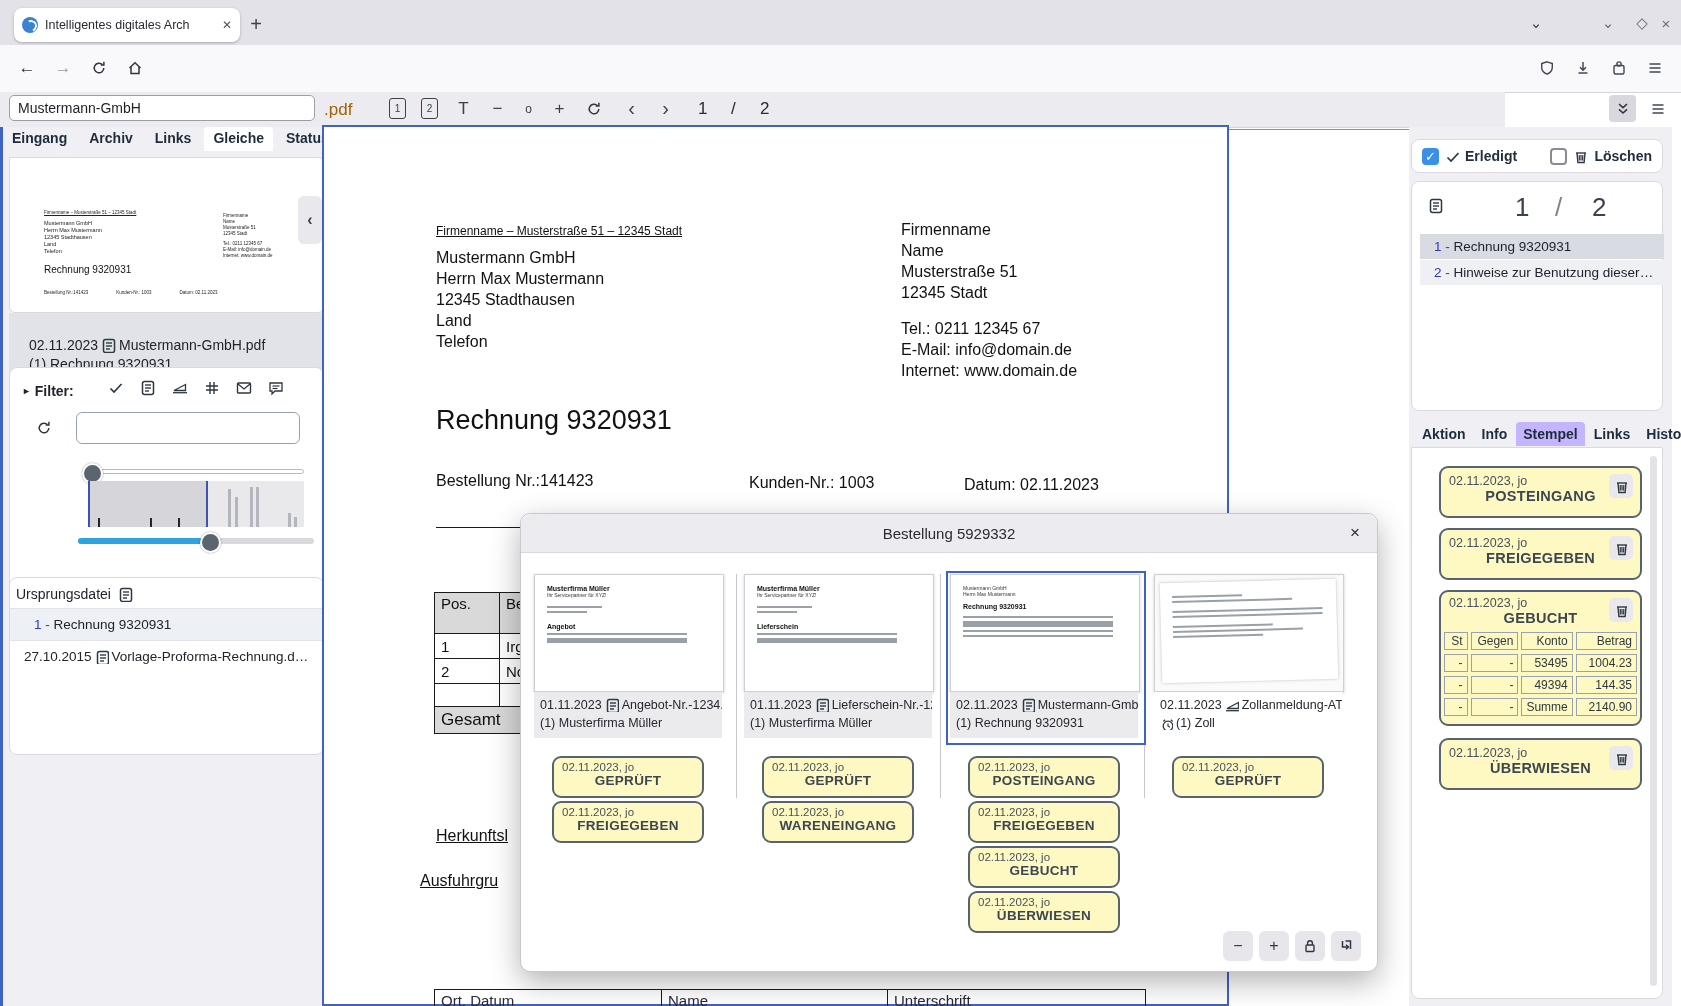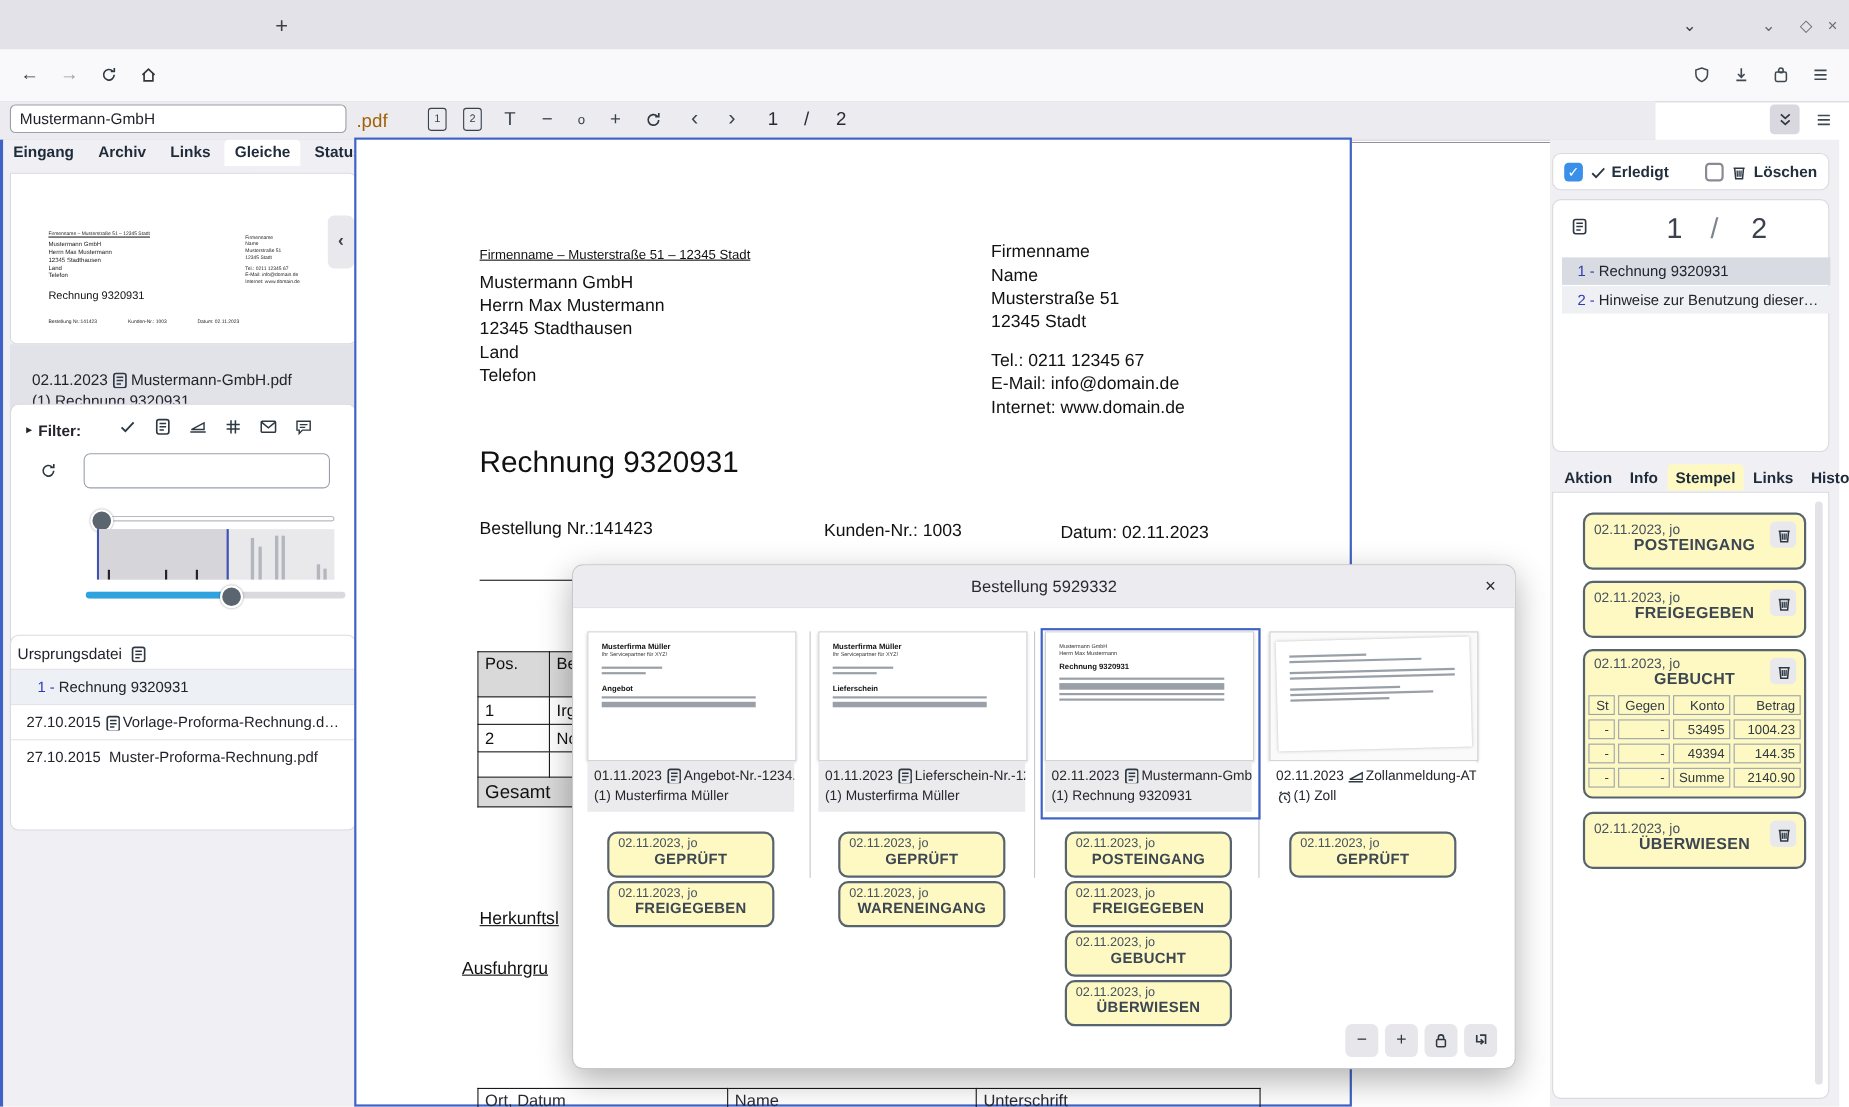--- a/index.html
+++ b/index.html
@@ -120,21 +120,21 @@
   .rightcol{left:1409px;top:127px;width:263px;height:879px;background:#f0f0f4;}
   .chk{width:17px;height:17px;border-radius:4px;box-sizing:border-box;}
   .chk.on{background:#3a8fe8;color:#fff;font-size:13px;display:flex;align-items:center;justify-content:center;}
   .chk.off{background:#fff;border:2px solid #8a8a95;}
   .boldlbl{font-size:14px;font-weight:bold;color:#22303e;}
   .bigpager{font-size:26px;font-weight:300;color:#3c424d;}
   .rrow{font-size:13.5px;color:#23232b;padding:5px 8px 5px 14px;white-space:nowrap;overflow:hidden;text-overflow:ellipsis;}
   .rrow.sel{background:#d8dbe2;}
   .rtabs{display:flex;gap:2px;}
   .rtab{padding:4px 7px;font-size:14px;font-weight:bold;color:#1e2b3a;border-radius:4px 4px 0 0;white-space:nowrap;}
-  .rtab.active{background:#fef9c3;}
+  .rtab.active{background:#c4b5fd;}
   .rstamp{position:absolute;left:27px;width:203px;}
   .trashbtn{position:absolute;right:7px;top:6px;width:24px;height:24px;background:#e9e9ed;border-radius:5px;
             display:flex;align-items:center;justify-content:center;}
   .gtable{border-collapse:separate;border-spacing:3px 4px;margin:2px auto 0;}
   .gtable td{border:1px solid #99a3ad;font-size:12px;color:#2e3942;text-align:right;padding:1px 4px;white-space:nowrap;}
   .scrolltrack{background:#e2e2e7;border-radius:4px;}
 </style>
 </head>
 <body>
 
@@ -211,20 +211,25 @@
       <path d="M8 6.5 V9 L10 10.3" fill="none" stroke="#2e3842" stroke-width="1.2"></path>
       <path d="M3.4 4.4 L5.2 2.8 M12.6 4.4 L10.8 2.8" stroke="#2e3842" stroke-width="1.3"></path>
       </g>
     <g id="i-check">
         <path d="M2.5 8.5 L6 12 L13.5 4" fill="none" stroke="#2e3842" stroke-width="1.7"></path>
       </g>
   </defs>
 </svg>
 
 <div class="abs titlebar">
+  <div class="abs tab">
+    <span class="favicon"></span>
+    <span class="tab-title">Intelligentes digitales Arch</span>
+    <span style="font-size:12px;color:#55555e;">✕</span>
+  </div>
   <div class="abs chromebtn" style="left:242px;top:10px;font-size:20px;">+</div>
   <div class="abs chromebtn" style="left:1522px;top:9px;">⌄</div>
   <div class="abs chromebtn" style="left:1594px;top:9px;color:#6b6b74;">⌄</div>
   <div class="abs chromebtn" style="left:1628px;top:9px;color:#6b6b74;">◇</div>
   <div class="abs chromebtn" style="left:1652px;top:9px;color:#6b6b74;">×</div>
 </div>
 
 <div class="abs navbar">
   <div class="abs navicon" style="left:12px;">←</div>
   <div class="abs navicon" style="left:48px;color:#9a9aa4;">→</div>
@@ -424,21 +429,20 @@
     <div class="srcheader" style="padding:8px 0 6px 6px;">
       <span>Ursprungsdatei</span>
       <span class="inline-ic"><svg width="15" height="15">
             <use href="#i-doc"></use>
           </svg></span>
     </div>
     <div class="srcrow sel"><span class="bluenum">1 - </span><span>Rechnung 9320931</span></div>
     <div class="srcrow" style="padding-left:14px;"><span>27.10.2015</span><span class="inline-ic"><svg width="14" height="14">
             <use href="#i-doc"></use>
           </svg></span><span>Vorlage-Proforma-Rechnung.d…</span></div>
-    <div class="srcrow" style="padding-left:14px;"><span>27.10.2015</span>&nbsp;&nbsp;<span>Muster-Proforma-Rechnung.pdf</span></div>
   </div>
 </div>
 
 <div class="abs page">
   <div class="abs doc doc-sender" style="left:112px;top:97px;">Firmenname – Musterstraße 51 – 12345 Stadt</div>
   <div class="abs doc" style="left:112px;top:120px;">
     <div class="doc-line">Mustermann GmbH</div>
     <div class="doc-line">Herrn Max Mustermann</div>
     <div class="doc-line">12345 Stadthausen</div>
     <div class="doc-line">Land</div>

